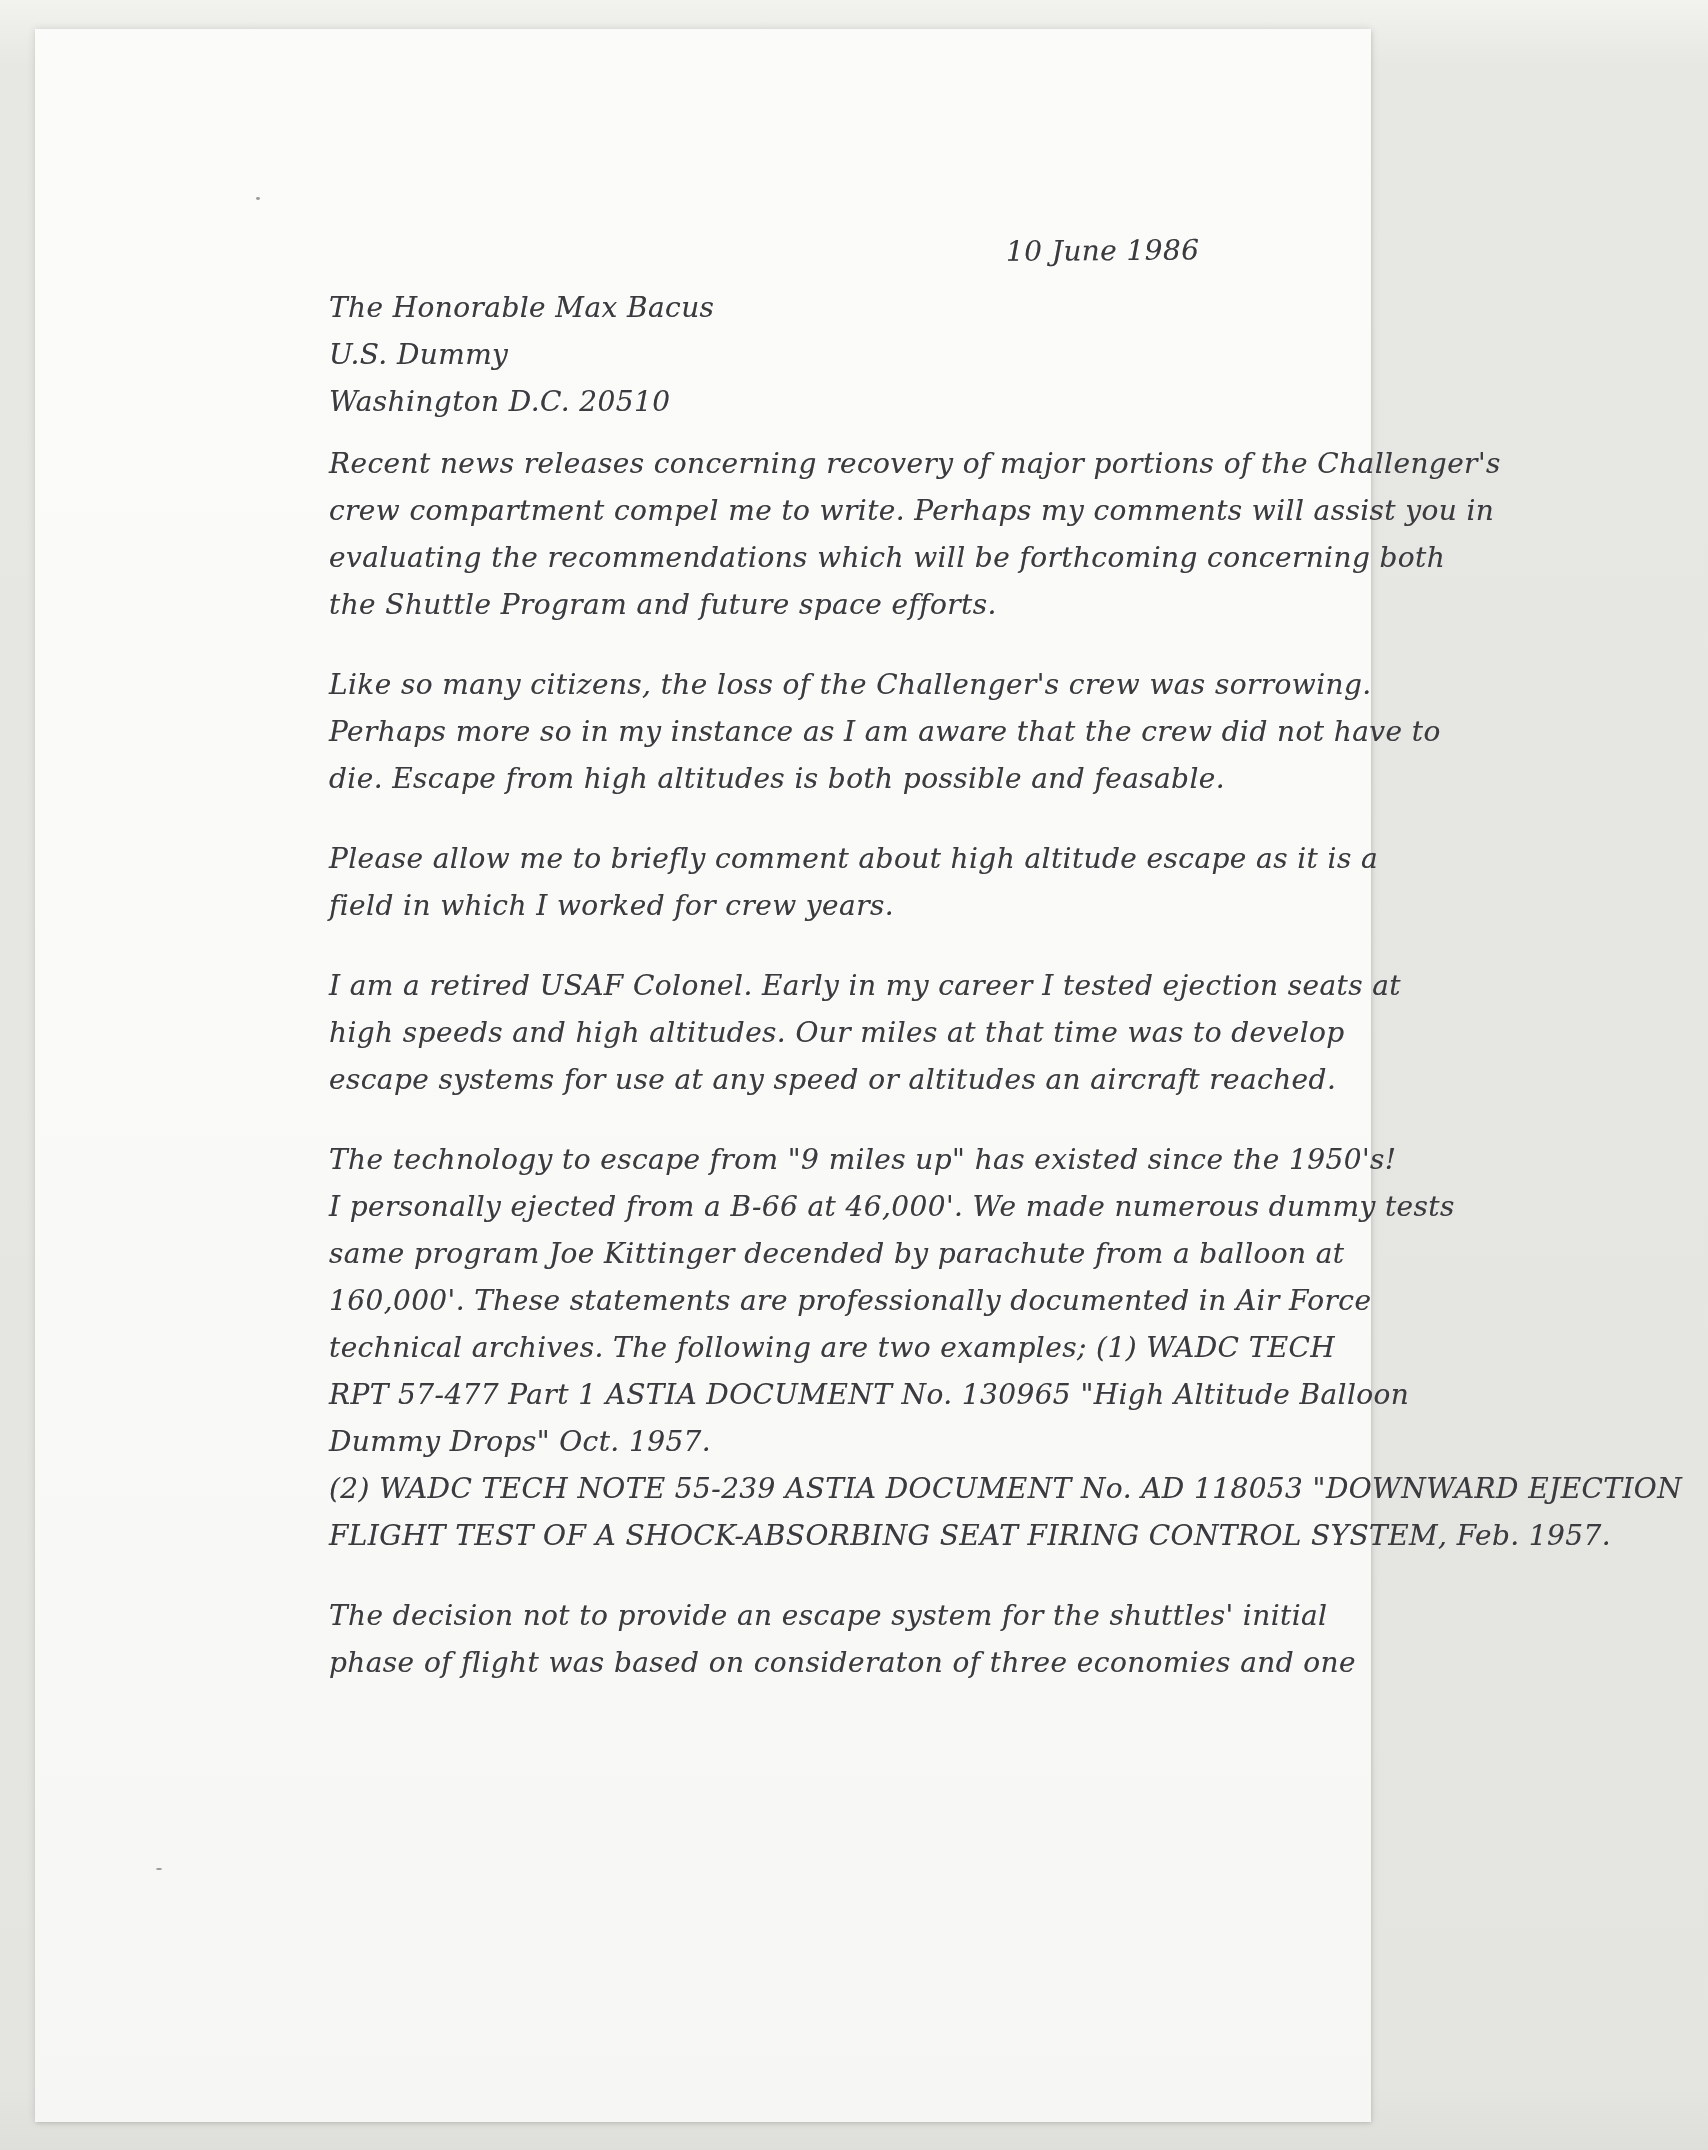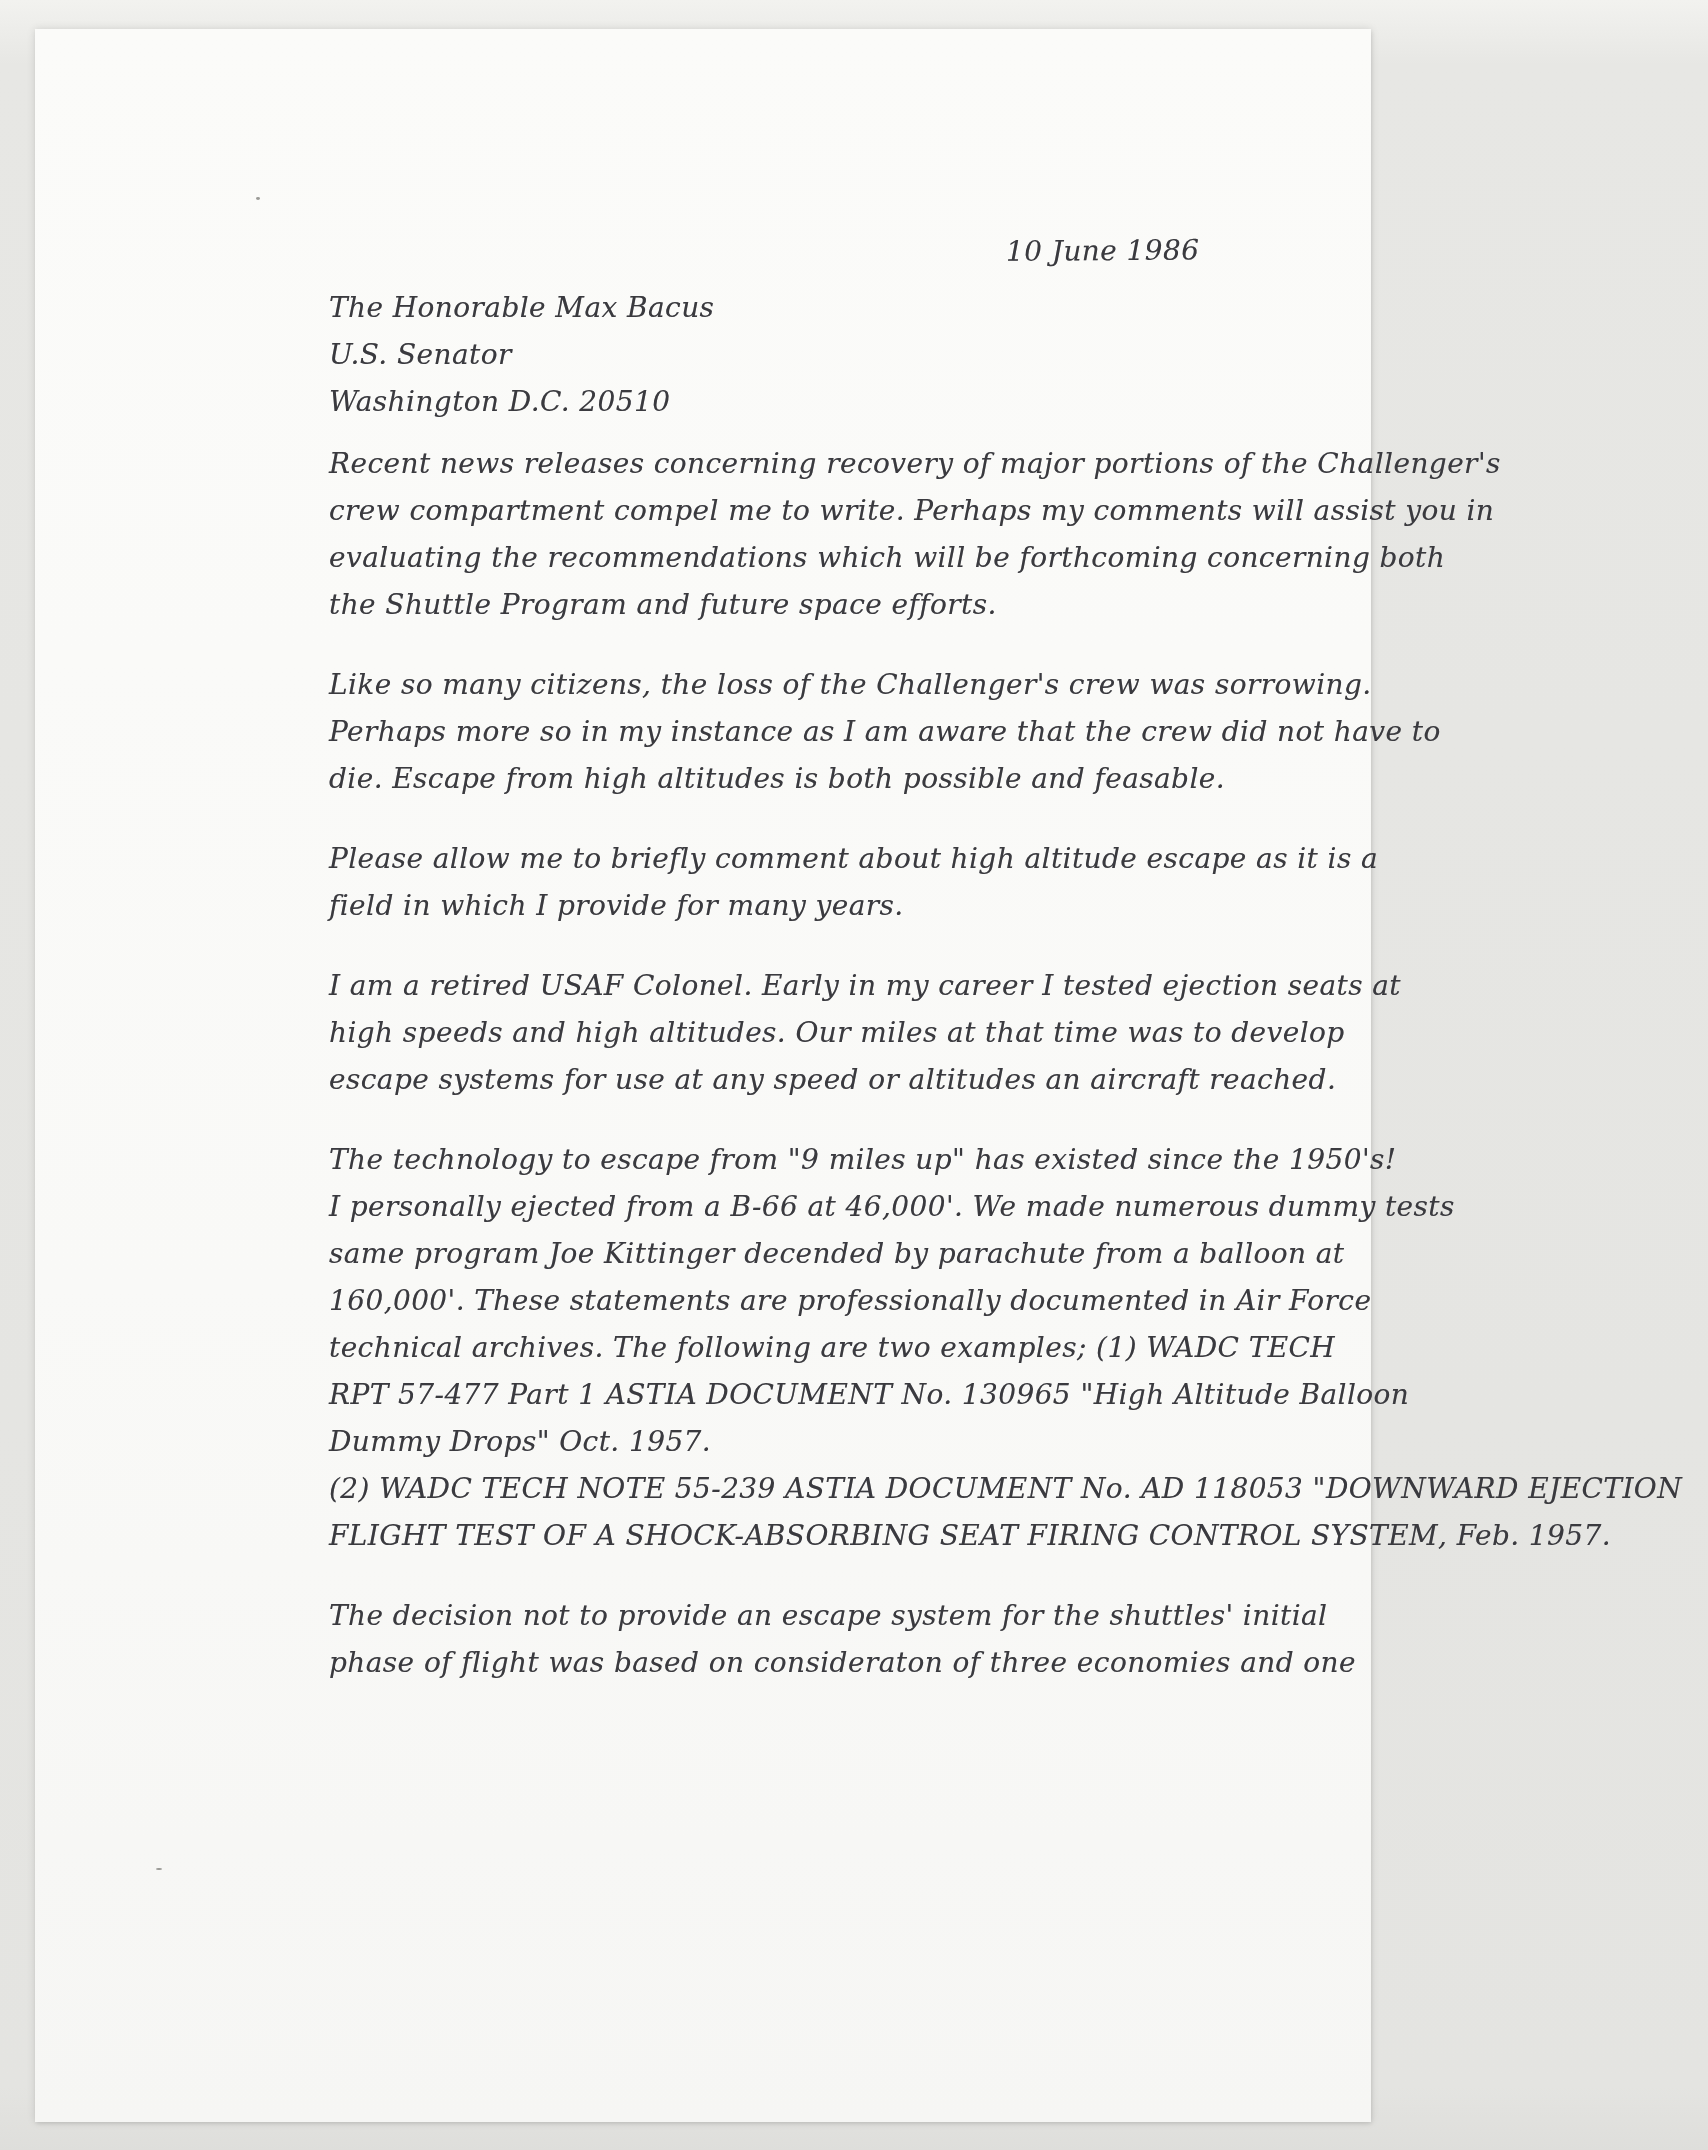--- a/index.html
+++ b/index.html
@@ -57,41 +57,41 @@
 </head>
 <body>
 
 <div class="scan-bg"></div>
 
 <div class="paper">
   <div class="date">10 June 1986</div>
 
   <div class="address">
       <div class="line">The Honorable Max Bacus</div>
-      <div class="line">U.S. Senator</div>
+      <div class="line">U.S. Dummy</div>
       <div class="line">Washington D.C. 20510</div>
     </div>
 
 
   <div class="paragraph">
       <div class="line">Recent news releases concerning recovery of major portions of the Challenger's</div>
       <div class="line">crew compartment compel me to write.  Perhaps my comments will assist you in</div>
       <div class="line">evaluating the recommendations which will be forthcoming concerning both</div>
       <div class="line">the Shuttle Program and future space efforts.</div>
     </div>
 
   <div class="paragraph">
       <div class="line">Like so many citizens, the loss of the Challenger's crew was sorrowing.</div>
       <div class="line">Perhaps more so in my instance as I am aware that the crew did not have to</div>
       <div class="line">die.  Escape from high altitudes is both possible and feasable.</div>
     </div>
 
   <div class="paragraph">
       <div class="line">Please allow me to briefly comment about high altitude escape as it is a</div>
-      <div class="line">field in which I provide for many years.</div>
+      <div class="line">field in which I worked for crew years.</div>
     </div>
 
   <div class="paragraph">
       <div class="line">I am a retired USAF Colonel.  Early in my career I tested ejection seats at</div>
       <div class="line">high speeds and high altitudes.  Our miles at that time was to develop</div>
       <div class="line">escape systems for use at any speed or altitudes an aircraft reached.</div>
     </div>
 
   <div class="paragraph">
       <div class="line">The technology to escape from "9 miles up" has existed since the 1950's!</div>

